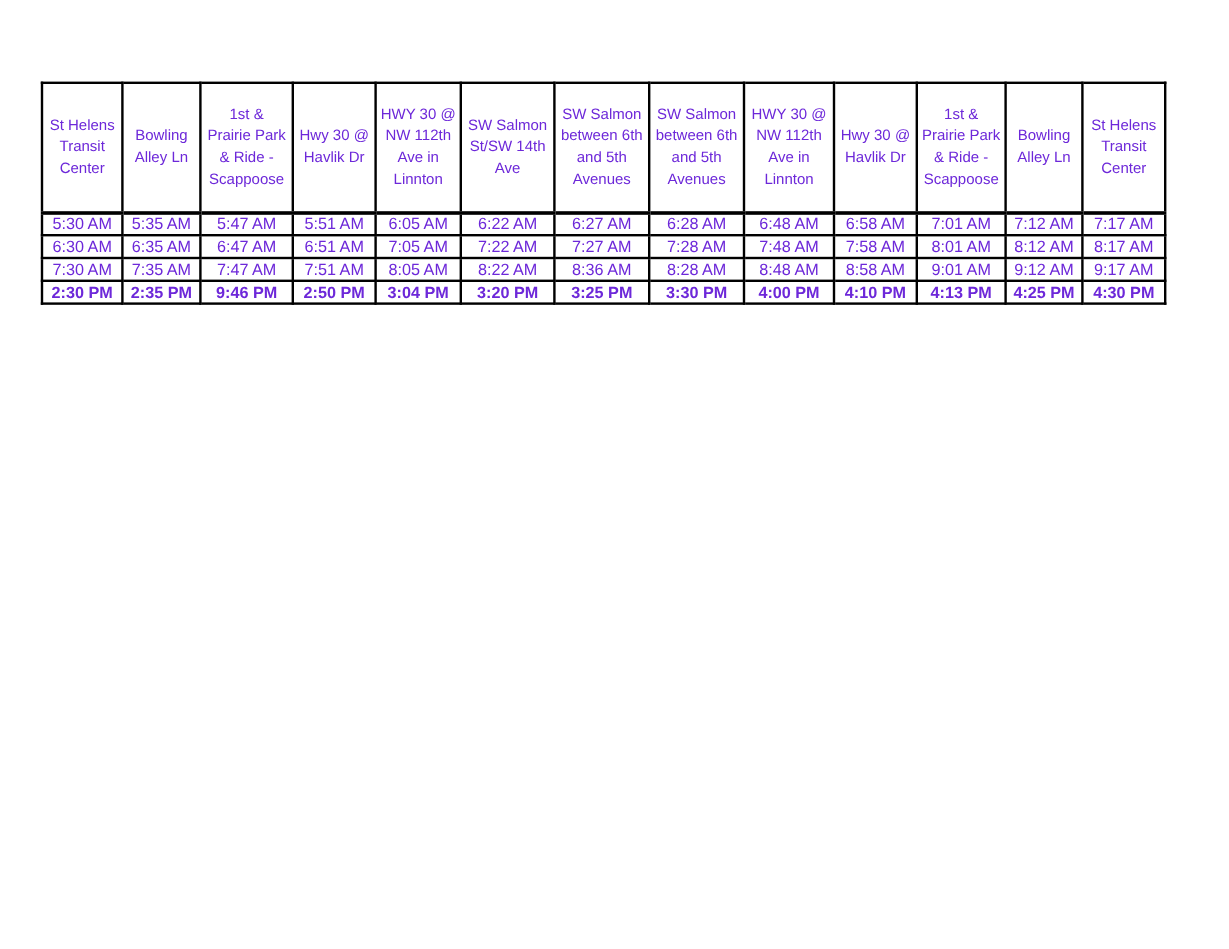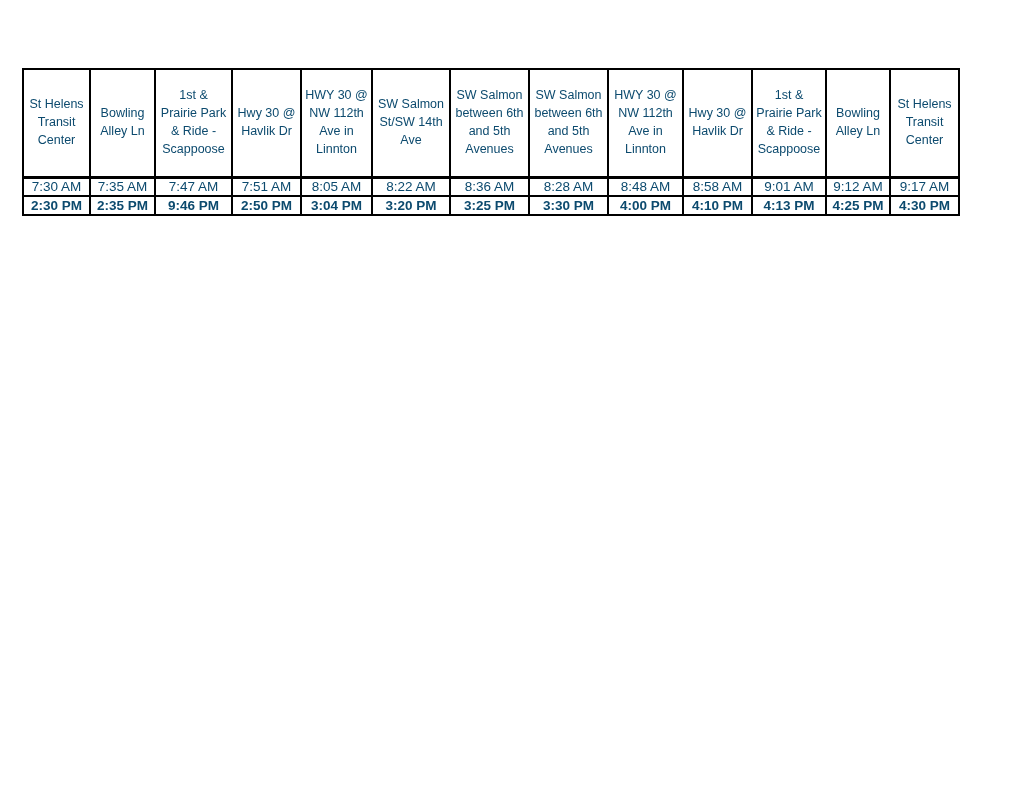--- a/index.html
+++ b/index.html
@@ -21,21 +21,22 @@
   .table-wrap {
     position: absolute;
     left: 22px;
     top: 68px;
   }
   table.schedule {
     border-collapse: collapse;
     table-layout: fixed;
     width: 936px;
     background: #ffffff;
-    color: #0c4a6e;
+    color: #6d28d9;
+    margin-left: 12px;
   }
   table.schedule, table.schedule th, table.schedule td {
     border: 2px solid #000000;
   }
   table.schedule thead th {
     border-bottom: 3px solid #000000;
     height: 108px;
     font-size: 12.5px;
     font-weight: 400;
     line-height: 1.42;
@@ -131,20 +132,50 @@
 Scappoose</th>
             <th>Bowling
 Alley Ln</th>
             <th>St Helens
 Transit
 Center</th>
           </tr>
       </thead>
       <tbody id="body-rows">
           <tr>
+            <td>5:30 AM</td>
+            <td>5:35 AM</td>
+            <td>5:47 AM</td>
+            <td>5:51 AM</td>
+            <td>6:05 AM</td>
+            <td>6:22 AM</td>
+            <td>6:27 AM</td>
+            <td>6:28 AM</td>
+            <td>6:48 AM</td>
+            <td>6:58 AM</td>
+            <td>7:01 AM</td>
+            <td>7:12 AM</td>
+            <td>7:17 AM</td>
+          </tr>
+          <tr>
+            <td>6:30 AM</td>
+            <td>6:35 AM</td>
+            <td>6:47 AM</td>
+            <td>6:51 AM</td>
+            <td>7:05 AM</td>
+            <td>7:22 AM</td>
+            <td>7:27 AM</td>
+            <td>7:28 AM</td>
+            <td>7:48 AM</td>
+            <td>7:58 AM</td>
+            <td>8:01 AM</td>
+            <td>8:12 AM</td>
+            <td>8:17 AM</td>
+          </tr>
+          <tr>
             <td>7:30 AM</td>
             <td>7:35 AM</td>
             <td>7:47 AM</td>
             <td>7:51 AM</td>
             <td>8:05 AM</td>
             <td>8:22 AM</td>
             <td>8:36 AM</td>
             <td>8:28 AM</td>
             <td>8:48 AM</td>
             <td>8:58 AM</td>

